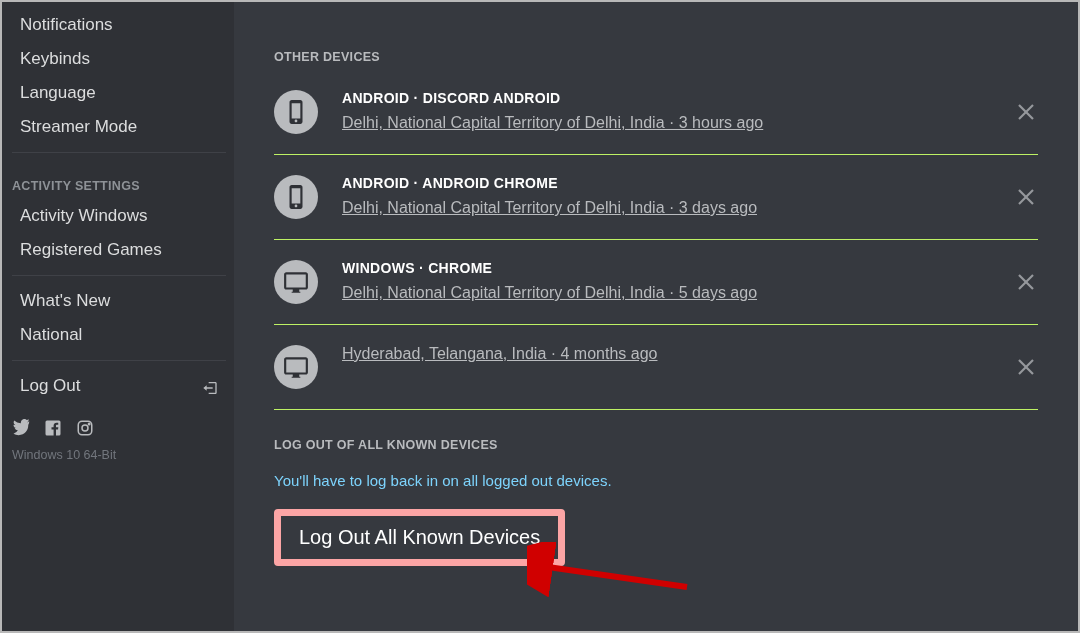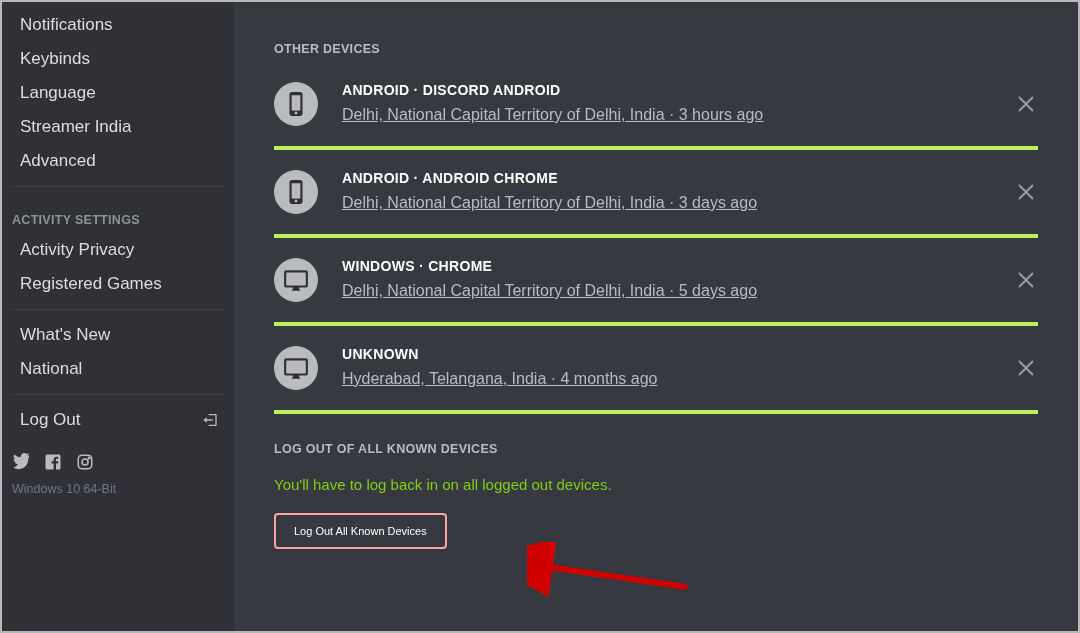--- a/index.html
+++ b/index.html
@@ -43,21 +43,21 @@
     text-transform: uppercase;
     letter-spacing: 0.3px;
   }
   .sidebar-divider {
     height: 1px;
     background: #3f4147;
     margin: 8px 0px 8px 0px;
   }
   .log-out-row {
     display: flex;
-    align-items: center;
+    align-items: flex-end;
     justify-content: space-between;
     padding: 7px 8px;
     font-size: 17px;
     color: #dcddde;
     cursor: pointer;
     border-radius: 4px;
   }
   .logout-icon {
     width: 16px;
     height: 16px;
@@ -77,33 +77,34 @@
     font-size: 12.5px;
     color: #72767d;
     line-height: 1.4;
     padding-left: 0px;
   }
   .main {
     flex: 1;
     background: #36393f;
     padding: 40px 40px 10px 40px;
     overflow-y: auto;
+    margin-top: 8px;
   }
   .section-header {
     font-size: 12.5px;
     font-weight: 700;
     color: #b9bbbe;
     letter-spacing: 0.3px;
     margin-bottom: 20px;
   }
   .device-row {
     display: flex;
     align-items: flex-start;
     padding: 20px 0;
-    border-bottom: 4px solid #bef264;
+    border-bottom: 1px solid #bef264;
   }
   .device-row:first-of-type {
     padding-top: 6px;
   }
   .device-icon-wrap {
     width: 44px;
     height: 44px;
     border-radius: 50%;
     background: #b9bbbe;
     display: flex;
@@ -141,55 +142,54 @@
   }
   .close-btn svg {
     width: 100%;
     height: 100%;
   }
   .logout-all-section {
     padding-top: 28px;
   }
   .logout-all-desc {
     font-size: 15px;
-    color: #84cc16;
+    color: #7dd3fc;
     margin-top: 12px;
     margin-bottom: 20px;
   }
   .logout-all-btn {
     display: inline-block;
     padding: 10px 18px;
-    font-size: 11px;
+    font-size: 20px;
     color: #ffffff;
-    border: 2px solid #fca5a5;
+    border: 7px solid #fca5a5;
     border-radius: 4px;
     background: transparent;
     cursor: pointer;
   }
   .arrow {
     position: absolute;
     left: 525px;
     top: 540px;
     pointer-events: none;
   }
 </style>
 </head>
 <body>
 
 <div class="container">
   <aside class="sidebar">
     <div class="sidebar-item">Notifications</div>
     <div class="sidebar-item">Keybinds</div>
     <div class="sidebar-item">Language</div>
-    <div class="sidebar-item">Streamer India</div>
-    <div class="sidebar-item">Advanced</div>
+    <div class="sidebar-item">Streamer Mode</div>
 
     <div class="sidebar-divider"></div>
     <div class="sidebar-category">ACTIVITY SETTINGS</div>
-    <div class="sidebar-item">Activity Privacy</div>
+    <div class="sidebar-item">Activity Windows</div>
     <div class="sidebar-item">Registered Games</div>
 
     <div class="sidebar-divider"></div>
     <div class="sidebar-item">What's New</div>
     <div class="sidebar-item">National</div>
 
     <div class="sidebar-divider"></div>
     <div class="log-out-row">
       <span>Log Out</span>
       <span class="logout-icon">
@@ -273,21 +273,20 @@
               <line x1="19" y1="5" x2="5" y2="19"></line>
             </svg></div>
         </div>
         <div class="device-row">
           <div class="device-icon-wrap">
             <svg viewBox="0 0 24 24">
               <path d="M21 3H3c-1.1 0-2 .9-2 2v12c0 1.1.9 2 2 2h6v2H8v1h8v-1h-1v-2h6c1.1 0 2-.9 2-2V5c0-1.1-.9-2-2-2zm0 14H3V5h18v12z"></path>
             </svg>
           </div>
           <div class="device-text">
-            <div class="device-title">UNKNOWN</div>
             <div class="device-sub">Hyderabad, Telangana, India · 4 months ago</div>
           </div>
           <div class="close-btn"><svg viewBox="0 0 24 24" fill="none" stroke="currentColor" stroke-width="2.2">
               <line x1="5" y1="5" x2="19" y2="19"></line>
               <line x1="19" y1="5" x2="5" y2="19"></line>
             </svg></div>
         </div>
       </div>
 
     <div class="logout-all-section">

